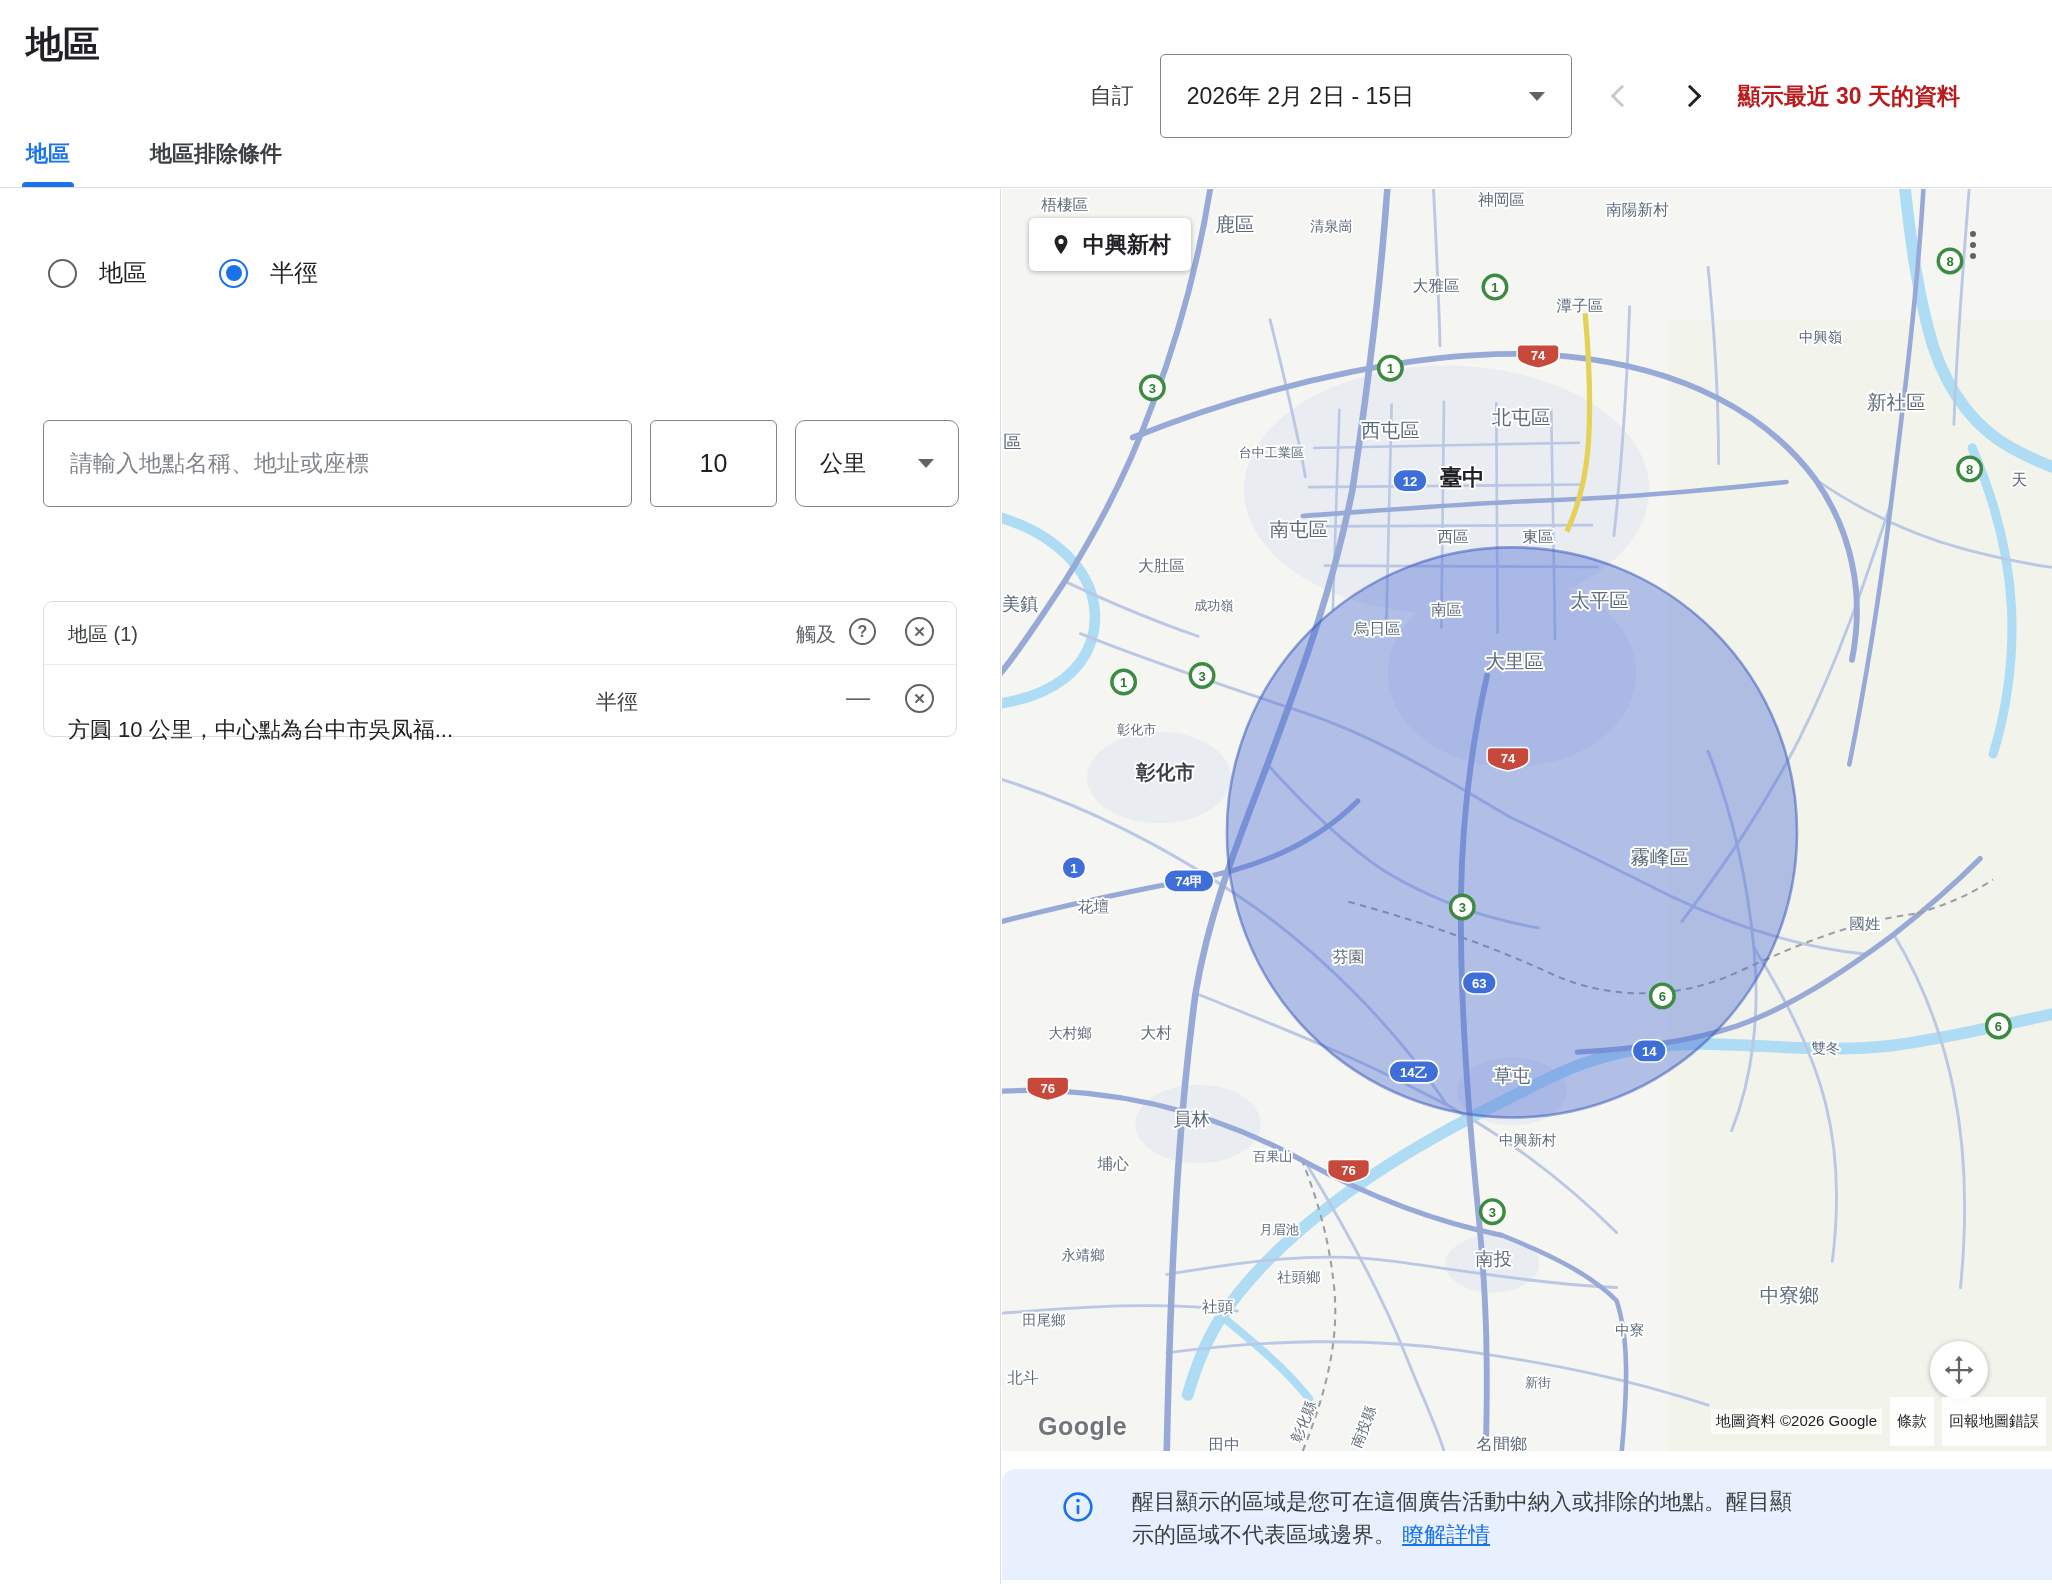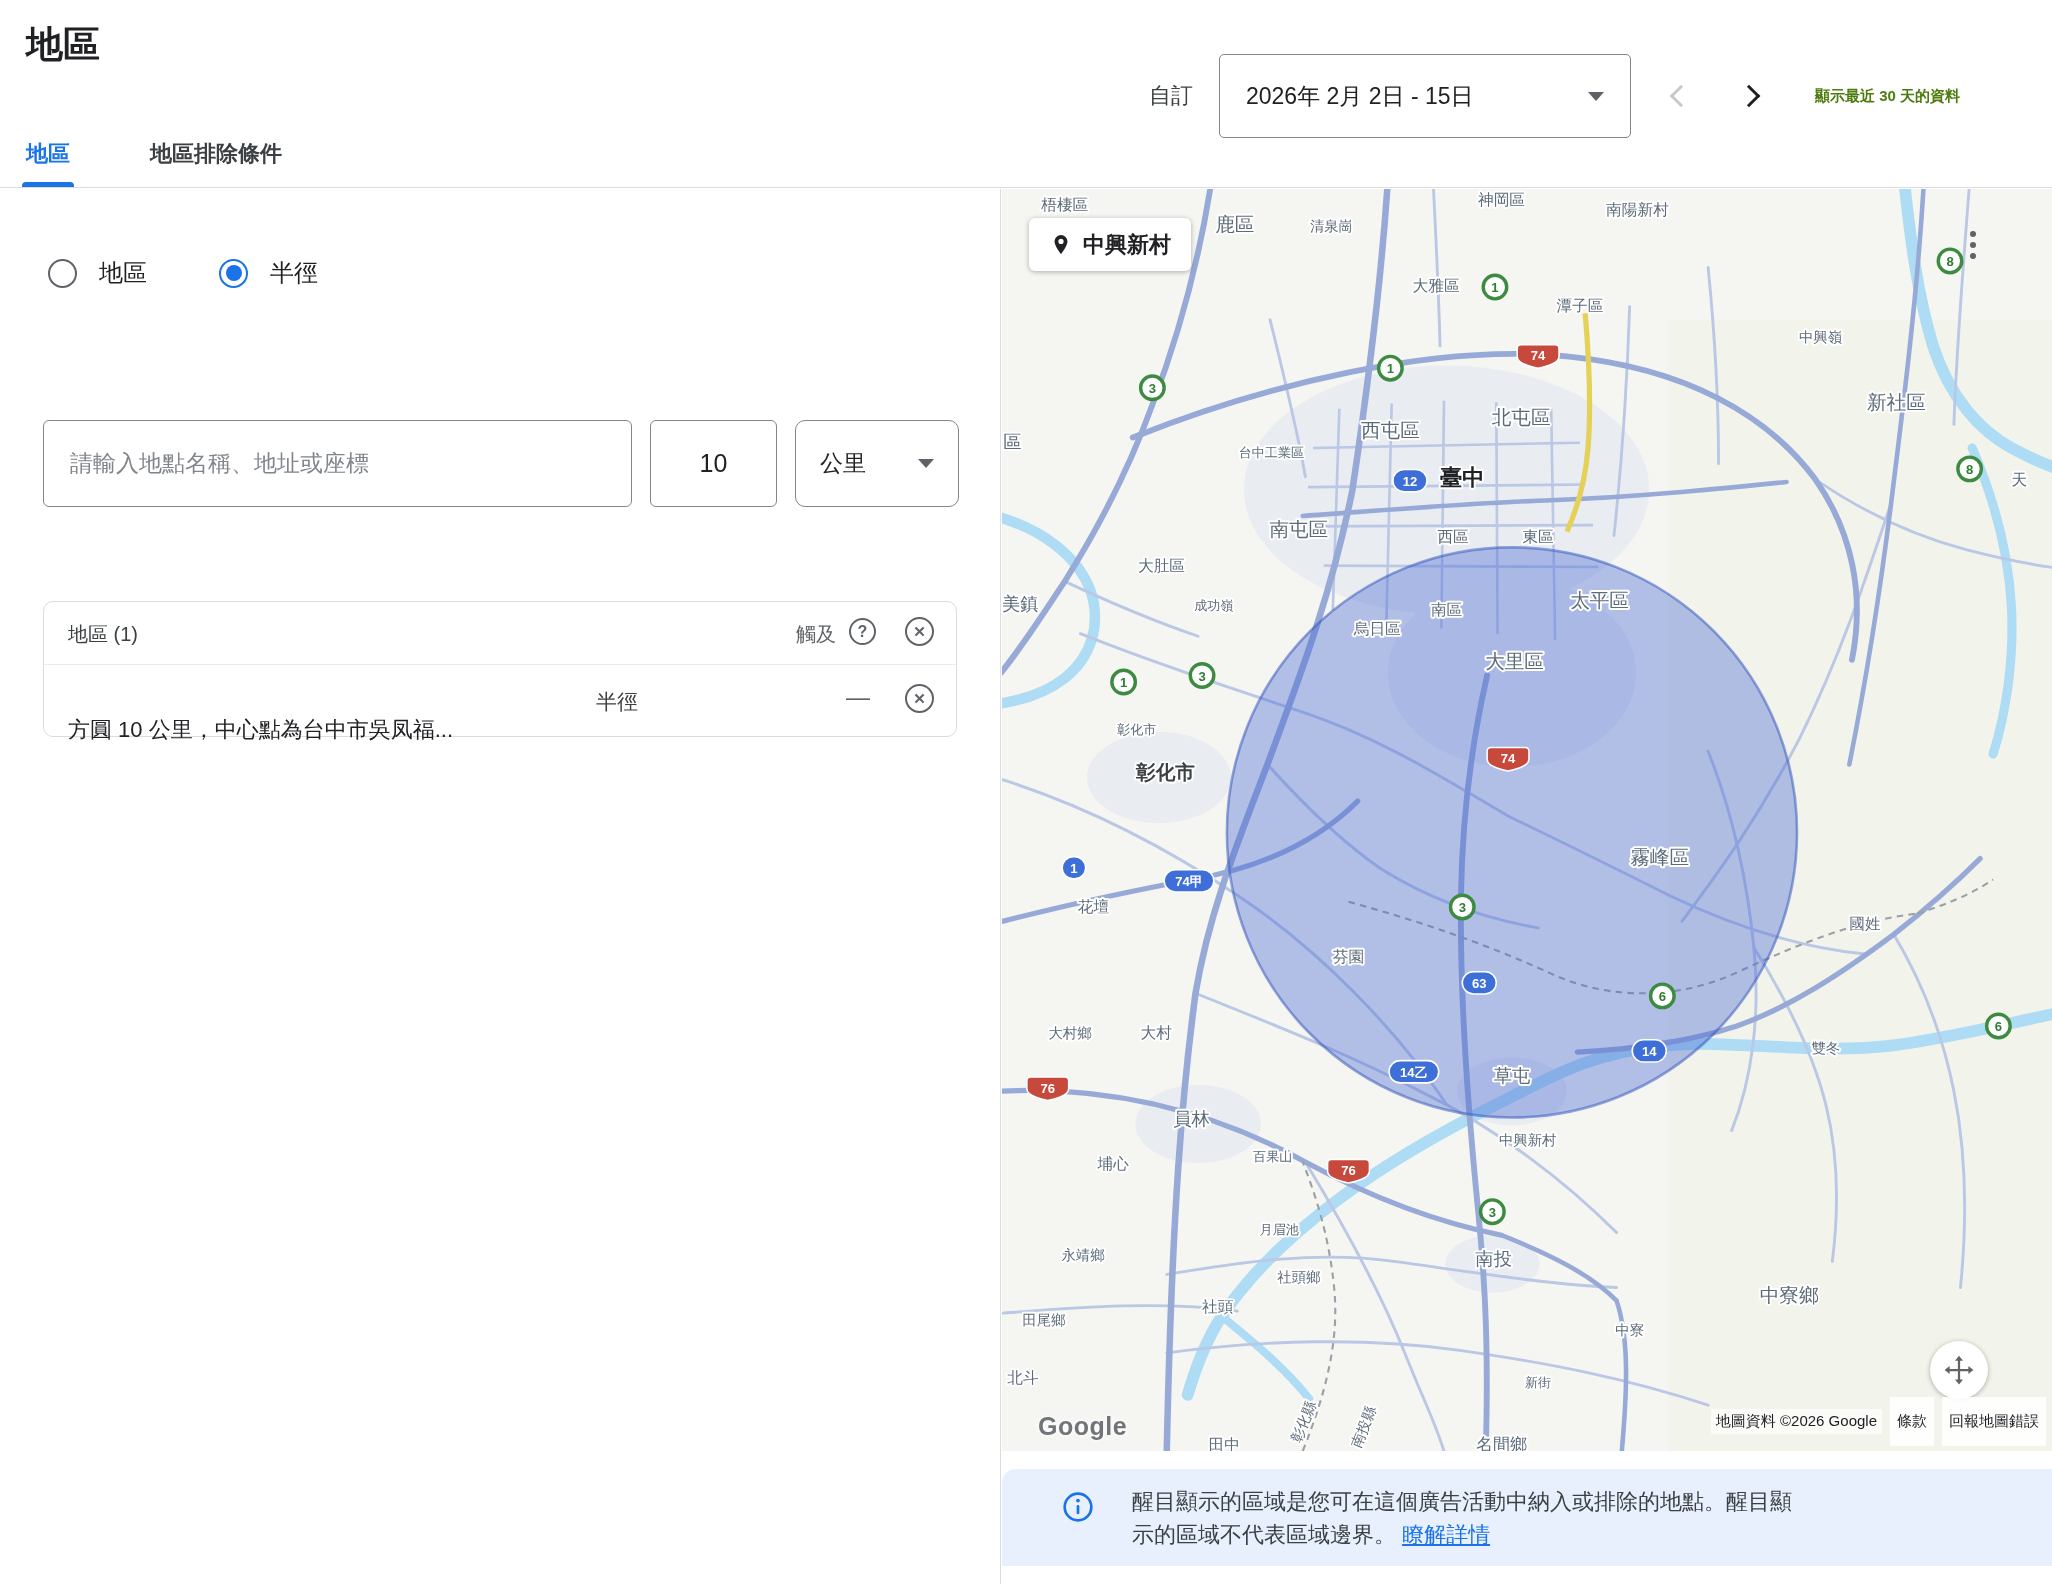--- a/index.html
+++ b/index.html
@@ -14,21 +14,21 @@
   .tab.active { color:#1a73e8; }
   .tab.active::after { content:''; position:absolute; left:-4px; right:-4px; bottom:0; height:5px; background:#1a73e8; border-radius:4px 4px 0 0; }
 
   .header-right { position:absolute; right:92px; top:54px; display:flex; align-items:center; }
   .custom-label { font-size:22px; color:#3c4043; margin-right:26px; }
   .date-picker { width:412px; height:84px; border:1px solid #80868b; border-radius:5px; display:flex; align-items:center; padding:0 26px; font-size:23px; color:#202124; cursor:pointer; background:#fff; }
   .caret-down { margin-left:auto; width:0; height:0; border-left:8px solid transparent; border-right:8px solid transparent; border-top:9px solid #5f6368; }
   .chev { width:16px; height:16px; border-top:3.5px solid #202124; border-right:3.5px solid #202124; display:inline-block; }
   .chev-prev { transform:rotate(-135deg); border-color:#c7cacd; margin-left:42px; cursor:default; }
   .chev-next { transform:rotate(45deg); margin-left:52px; cursor:pointer; }
-  .recent-link { margin-left:58px; font-size:15px; font-weight:600; color:#4d7c0f; text-decoration:none; cursor:pointer; }
+  .recent-link { margin-left:40px; font-size:23px; font-weight:600; color:#b91c1c; text-decoration:none; cursor:pointer; }
 
   
   .left-panel { position:absolute; left:0; top:189px; width:1001px; height:1395px; background:#fff; border-right:1px solid #dadce0; }
   .radio-row { position:absolute; left:48px; top:68px; display:flex; align-items:center; gap:72px; }
   .radio-option { display:flex; align-items:center; gap:22px; cursor:pointer; }
   .radio { width:29px; height:29px; border-radius:50%; border:2.5px solid #5f6368; position:relative; background:#fff; }
   .radio.selected { border-color:#1a73e8; }
   .radio.selected::after { content:''; position:absolute; inset:4.5px; border-radius:50%; background:#1a73e8; }
   .radio-label { font-size:24px; color:#202124; }
 
@@ -57,21 +57,21 @@
   .pin-btn { position:absolute; left:27px; top:29px; height:53px; background:#fff; border:none; border-radius:6px; box-shadow:0 1px 5px rgba(0,0,0,.3); display:flex; align-items:center; gap:10px; padding:0 20px; font-size:22px; font-weight:600; color:#202124; font-family:inherit; cursor:pointer; }
   .dots-menu { position:absolute; right:76px; top:42px; display:flex; flex-direction:column; gap:5px; cursor:pointer; }
   .dots-menu i { width:6px; height:6px; border-radius:50%; background:#5f6368; }
   .pan-control { position:absolute; right:64px; top:1152px; width:58px; height:58px; border-radius:50%; background:#fff; box-shadow:0 1px 5px rgba(0,0,0,.3); display:flex; align-items:center; justify-content:center; cursor:pointer; }
   .google-logo { position:absolute; left:36px; bottom:10px; font-size:25px; font-weight:600; color:#70757a; letter-spacing:.5px; text-shadow:0 0 4px #fff,0 0 4px #fff; }
   .attribution { position:absolute; right:6px; bottom:5px; display:flex; align-items:center; gap:8px; font-size:15px; color:#202124; }
   .attribution .plain { background:rgba(255,255,255,.65); padding:3px 5px; }
   .attribution .chip { background:rgba(255,255,255,.9); padding:15px 7px; cursor:pointer; }
 
   
-  .info-banner { position:absolute; left:1002px; top:1469px; width:1050px; height:97px; background:#e8f0fe; border-radius:14px 0 0 0; }
+  .info-banner { position:absolute; left:1002px; top:1469px; width:1050px; height:111px; background:#e8f0fe; border-radius:14px 0 0 0; }
   .info-icon { position:absolute; left:60px; top:22px; }
   .banner-text { position:absolute; left:130px; top:17px; width:668px; font-size:22px; line-height:1.48; color:#3c4043; }
   .banner-link { color:#1a73e8; text-decoration:underline; cursor:pointer; }
 </style>
 </head>
 <body>
 
 <div class="header">
   <h1 class="page-title">地區</h1>
   <div class="tabs">

